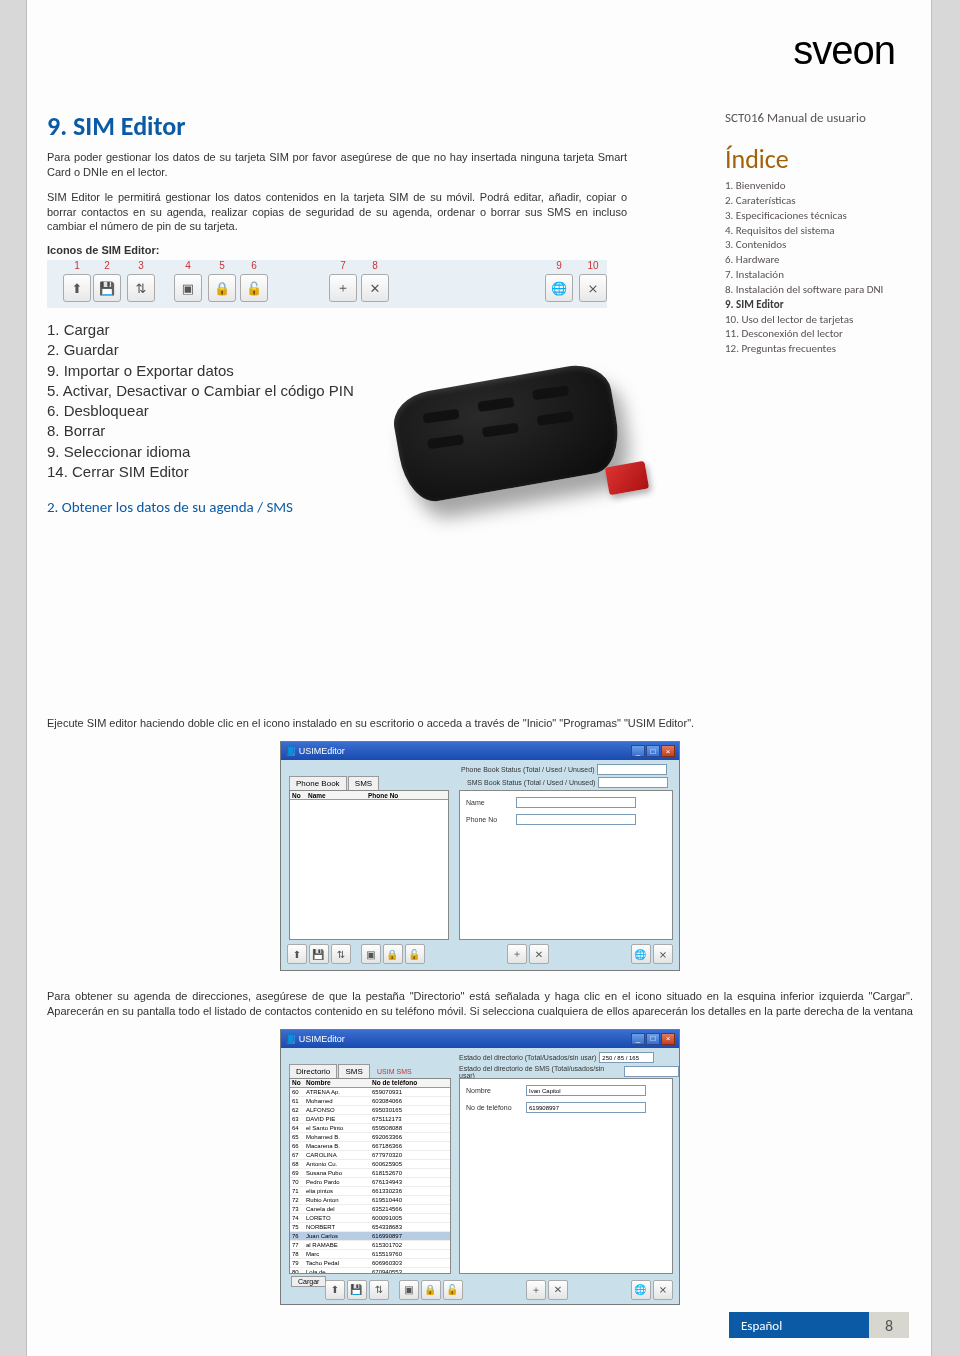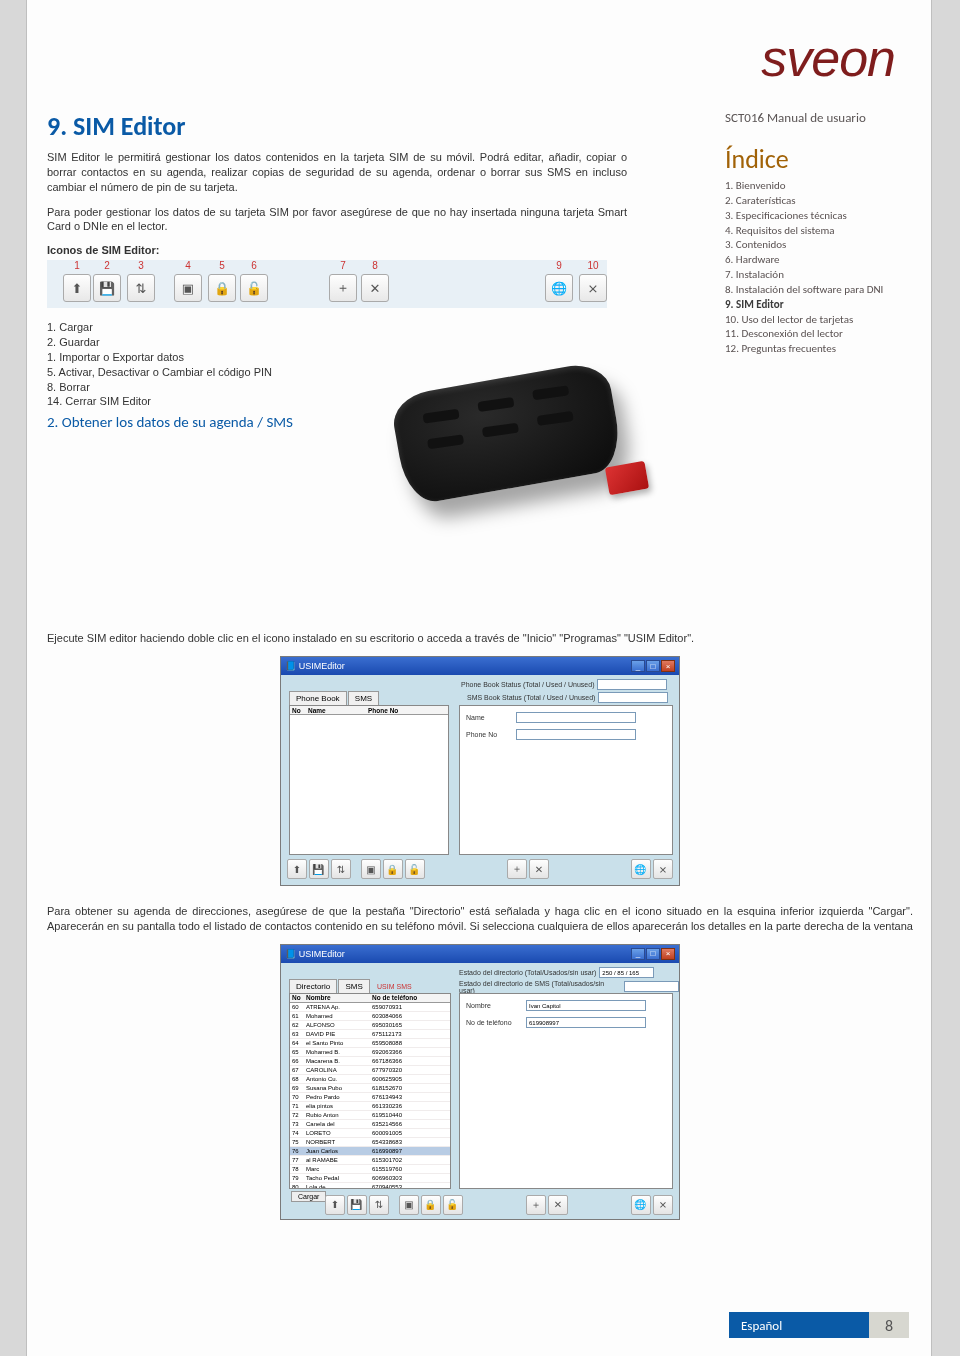--- a/index.html
+++ b/index.html
@@ -18,26 +18,25 @@
     width: 906px;
     height: 1356px;
     background: #fdfdfd;
     border-left: 1px solid #bfbfbf;
     border-right: 1px solid #bfbfbf;
   }
   .logo {
     position: absolute;
     top: 28px;
     right: 36px;
-    font-size: 52px;
+    font-size: 40px;
     font-weight: 300;
     letter-spacing: -1px;
-    color: #7f1d1d;
+    color: #000000;
     font-family: "Segoe UI", Arial, sans-serif;
-    font-style: italic;
   }
   .content {
     position: absolute;
     left: 20px;
     top: 110px;
     width: 640px;
   }
   .section-title {
     color: #0a5aa6;
     font-size: 26px;
@@ -82,24 +81,24 @@
     border: 1px solid #aaa;
     border-radius: 3px;
     transform: translateX(-50%);
     display: flex;
     align-items: center;
     justify-content: center;
     font-size: 13px;
     color: #555;
   }
   .icon-list {
-    font-size: 11px;
+    font-size: 15px;
     color: #333;
     line-height: 1.35;
-    margin-bottom: 4px;
+    margin-bottom: 16px;
   }
   .sub-title {
     color: #0a5aa6;
     font-size: 15px;
     font-weight: 500;
     margin-bottom: 2px;
     font-family: "Segoe UI", Calibri, Arial, sans-serif;
   }
   .reader-img {
     position: absolute;
@@ -244,22 +243,22 @@
       <div>8. Instalación del software para DNI</div>
       <div class="current">9. SIM Editor</div>
       <div>10. Uso del lector de tarjetas</div>
       <div>11. Desconexión del lector</div>
       <div>12. Preguntas frecuentes</div>
     </div>
   </div>
 
   <div class="content">
     <div class="section-title">9. SIM Editor</div>
+    <div class="para para-narrow">Para poder gestionar los datos de su tarjeta SIM por favor asegúrese de que no hay insertada ninguna tarjeta Smart Card o DNIe en el lector.</div>
     <div class="para para-narrow">SIM Editor le permitirá gestionar los datos contenidos en la tarjeta SIM de su móvil. Podrá editar, añadir, copiar o borrar contactos en su agenda, realizar copias de seguridad de su agenda, ordenar o borrar sus SMS en incluso cambiar el número de pin de su tarjeta.</div>
-    <div class="para para-narrow">Para poder gestionar los datos de su tarjeta SIM por favor asegúrese de que no hay insertada ninguna tarjeta Smart Card o DNIe en el lector.</div>
     <div class="icons-label">Iconos de SIM Editor:</div>
 
     <div class="toolbar-strip">
       <span class="num" style="left:30px">1</span>
       <span class="num" style="left:60px">2</span>
       <span class="num" style="left:94px">3</span>
       <span class="num" style="left:141px">4</span>
       <span class="num" style="left:175px">5</span>
       <span class="num" style="left:207px">6</span>
       <span class="num" style="left:296px">7</span>
@@ -275,23 +274,25 @@
       <span class="btn" style="left:207px">🔓</span>
       <span class="btn" style="left:296px">＋</span>
       <span class="btn" style="left:328px">✕</span>
       <span class="btn" style="left:512px">🌐</span>
       <span class="btn" style="left:546px">⨯</span>
     </div>
 
     <div class="icon-list">
       <div>1. Cargar</div>
       <div>2. Guardar</div>
-      <div>1. Importar o Exportar datos</div>
+      <div>9. Importar o Exportar datos</div>
       <div>5. Activar, Desactivar o Cambiar el código PIN</div>
+      <div>6. Desbloquear</div>
       <div>8. Borrar</div>
+      <div>9. Seleccionar idioma</div>
       <div>14. Cerrar SIM Editor</div>
     </div>
 
     <div class="sub-title">2. Obtener los datos de su agenda / SMS</div>
 
     <div class="block2">
       <div class="para" style="width:866px">Ejecute SIM editor haciendo doble clic en el icono instalado en su escritorio o acceda a través de "Inicio" "Programas" "USIM Editor".</div>
 
       <div class="app-window" style="width:400px; height:230px;">
         <div class="app-titlebar">

